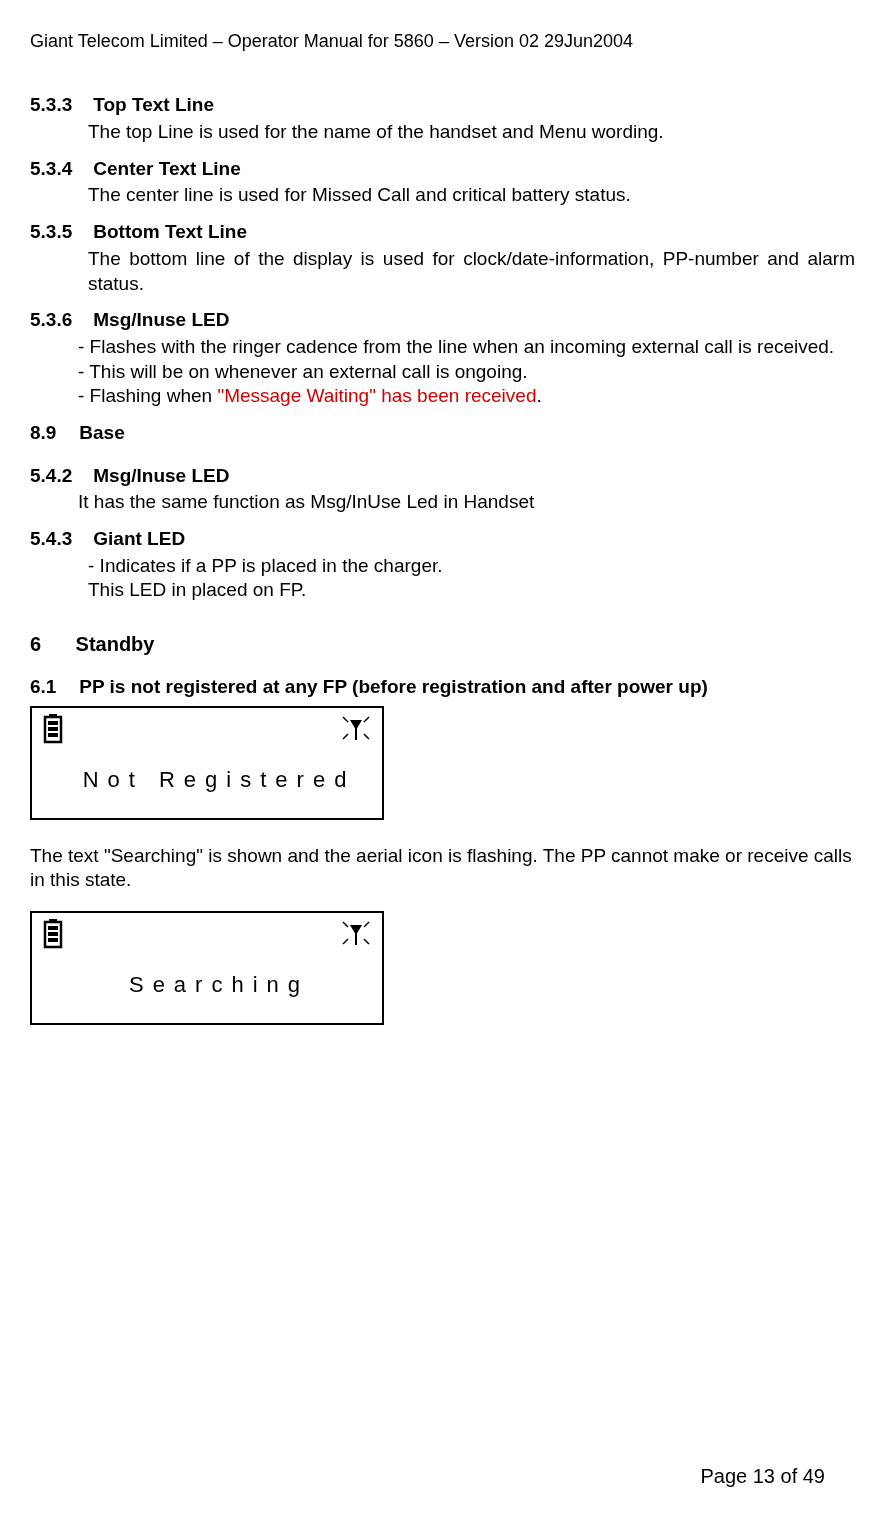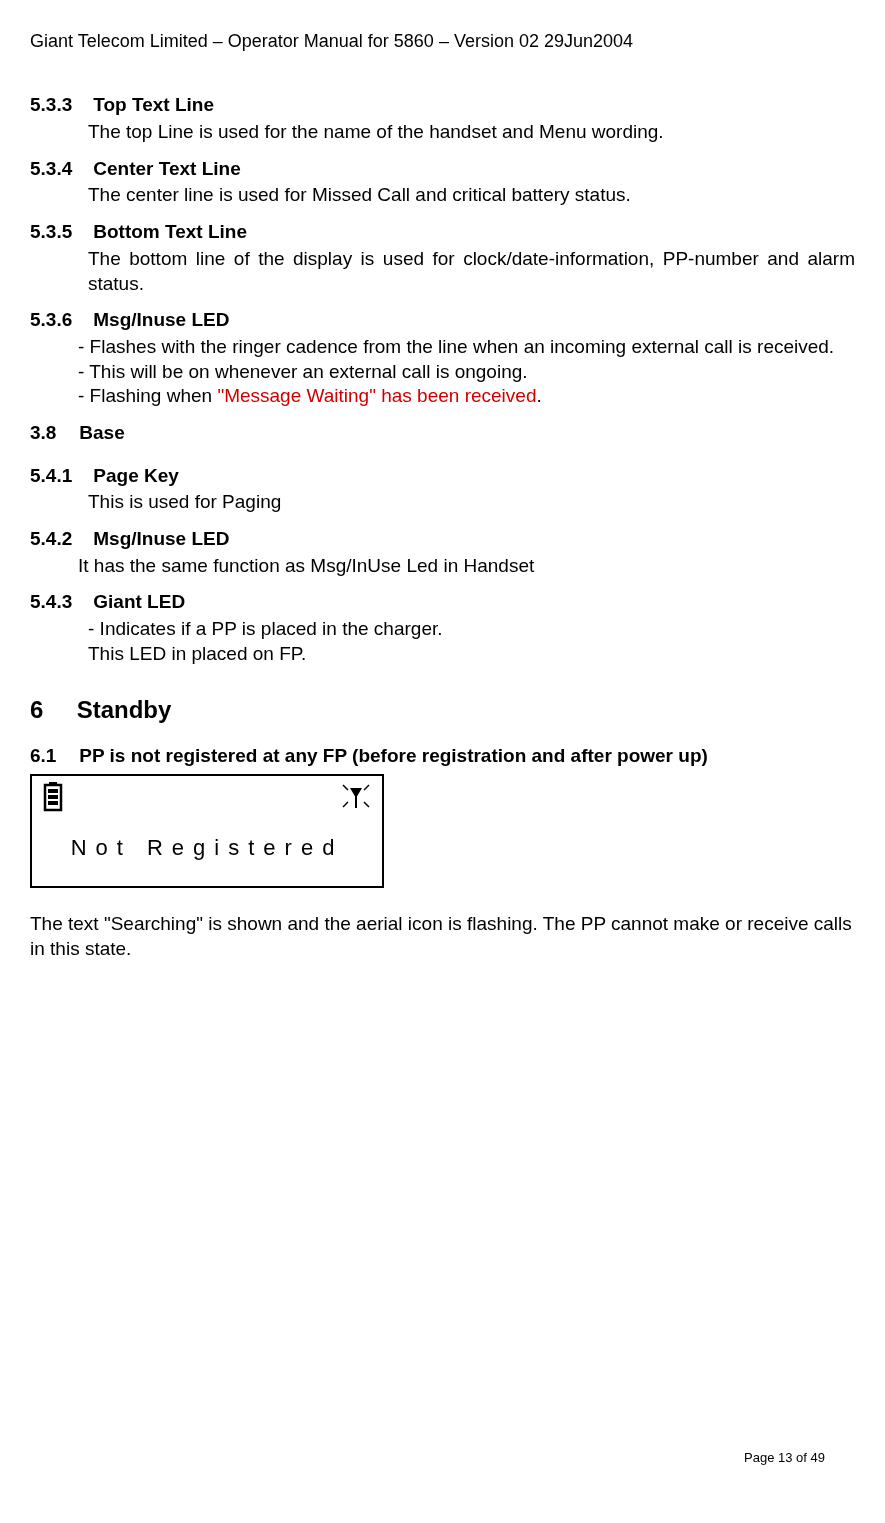--- a/index.html
+++ b/index.html
@@ -36,21 +36,21 @@
   .section-body-noindent {
     margin-left: 48px;
     margin-top: 2px;
     margin-bottom: 12px;
   }
   .red {
     color: #d00000;
   }
   .h1 {
     font-weight: bold;
-    font-size: 24px;
+    font-size: 20px;
     margin-top: 28px;
     margin-bottom: 18px;
   }
   .h1 .section-num {
     min-width: 40px;
   }
   .h2 {
     font-weight: bold;
     margin-bottom: 4px;
   }
@@ -80,26 +80,27 @@
     right: 10px;
   }
   .display-text {
     position: absolute;
     width: 100%;
     text-align: center;
     top: 58px;
     font-size: 22px;
     letter-spacing: 9px;
     font-family: Arial, sans-serif;
+    padding-left: 12px;
   }
   .footer {
     position: absolute;
-    bottom: 26px;
+    bottom: 4px;
     right: 30px;
-    font-size: 13px;
+    font-size: 20px;
   }
   .page-wrap {
     position: relative;
     min-height: 1463px;
   }
 </style>
 </head>
 <body>
 
 <div class="page-wrap">
@@ -130,29 +131,24 @@
   <div class="section-body-noindent">
     <div>- Flashes with the ringer cadence from the line when an incoming external call is received.</div>
     <div>- This will be on whenever an external call is ongoing.</div>
     <div>
       <span>- Flashing when </span><span class="red">"Message Waiting" has been received</span><span>.</span>
     </div>
   </div>
 </div>
 
 <div class="h2" style="margin-bottom:18px;">
-  <span class="section-num">3.8</span>
+  <span class="section-num">8.9</span>
   <span class="section-title">Base</span>
 </div>
 
-<div class="section">
-  <span class="section-num">5.4.1</span>
-  <span class="section-title">Page Key</span>
-  <div class="section-body">This is used for Paging</div>
-</div>
 
 <div class="section">
   <span class="section-num">5.4.2</span>
   <span class="section-title">Msg/Inuse LED</span>
   <div class="section-body-noindent">It has the same function as Msg/InUse Led in Handset</div>
 </div>
 
 <div class="section">
   <span class="section-num">5.4.3</span>
   <span class="section-title">Giant LED</span>
@@ -190,16 +186,38 @@
       <line x1="29" y1="25" x2="24" y2="20" stroke="#000" stroke-width="1.5"></line>
       <polygon points="10,6 22,6 16,16" fill="#000"></polygon>
       <rect x="15" y="14" width="2" height="12" fill="#000"></rect>
     </svg>
   </span>
   <div class="display-text">Not Registered</div>
 </div>
 
 <div class="body-flush">The text "Searching" is shown and the aerial icon is flashing. The PP cannot make or receive calls in this state.</div>
 
+<div class="display-box">
+  <span class="display-icon-left">
+    <svg width="22" height="30" viewBox="0 0 22 30">
+      <rect x="7" y="0" width="8" height="3" fill="#000"></rect>
+      <rect x="3" y="3" width="16" height="25" fill="none" stroke="#000" stroke-width="2.5"></rect>
+      <rect x="6" y="7" width="10" height="4" fill="#000"></rect>
+      <rect x="6" y="13" width="10" height="4" fill="#000"></rect>
+      <rect x="6" y="19" width="10" height="4" fill="#000"></rect>
+    </svg>
+  </span>
+  <span class="display-icon-right">
+    <svg width="32" height="30" viewBox="0 0 32 30">
+      <line x1="3" y1="3" x2="8" y2="8" stroke="#000" stroke-width="1.5"></line>
+      <line x1="29" y1="3" x2="24" y2="8" stroke="#000" stroke-width="1.5"></line>
+      <line x1="3" y1="25" x2="8" y2="20" stroke="#000" stroke-width="1.5"></line>
+      <line x1="29" y1="25" x2="24" y2="20" stroke="#000" stroke-width="1.5"></line>
+      <polygon points="10,6 22,6 16,16" fill="#000"></polygon>
+      <rect x="15" y="14" width="2" height="12" fill="#000"></rect>
+    </svg>
+  </span>
+  <div class="display-text">Searching</div>
+</div>
 
 <div class="footer">Page 13 of 49</div>
 
 </div>
 
 </body></html>

